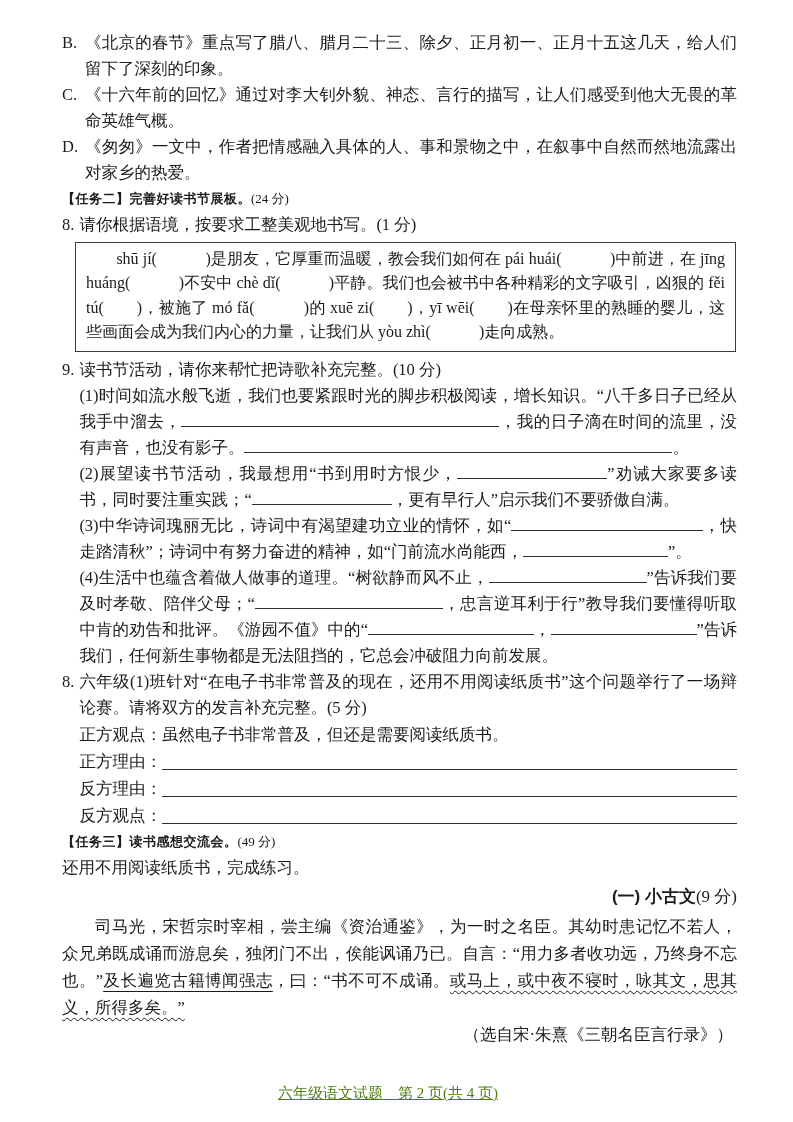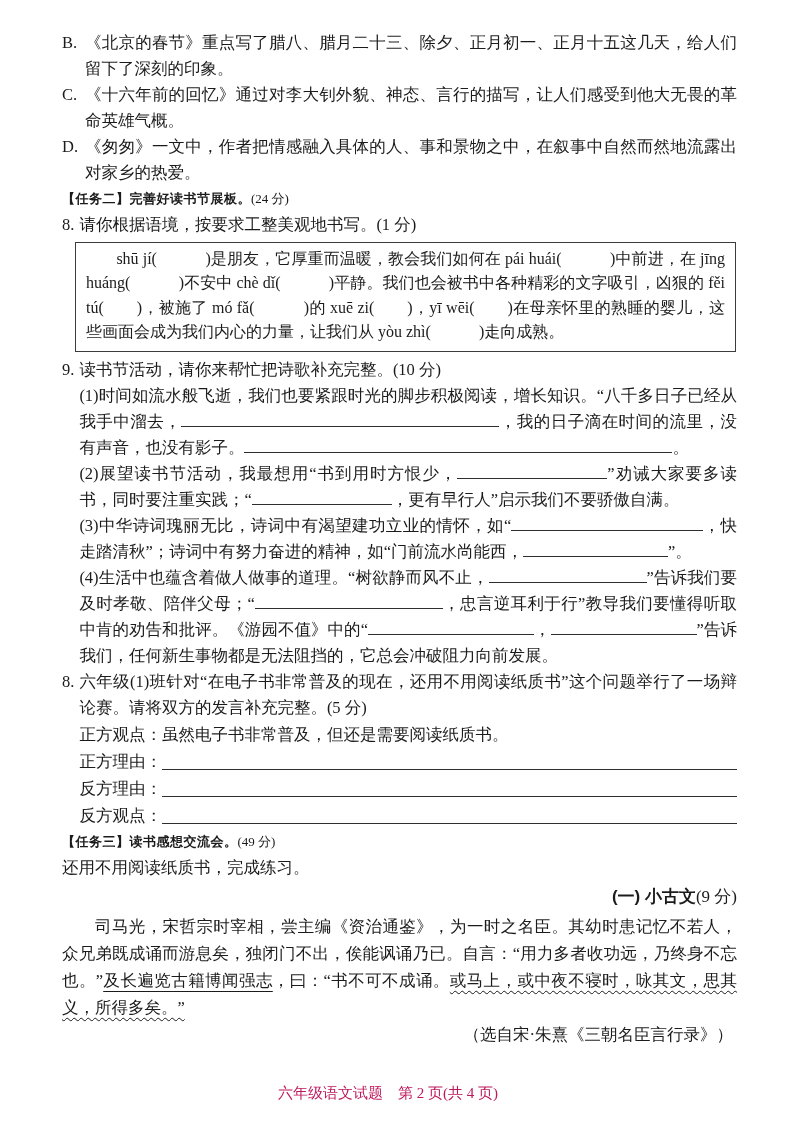--- a/index.html
+++ b/index.html
@@ -112,21 +112,22 @@
     border-radius: 50%;
     background: #222;
   }
   .attribution { text-align: right; padding-right: 4px; line-height: 27px; }
 
   .page-footer {
     position: absolute;
     left: 0; right: 17px; bottom: 16px;
     text-align: center;
     font-size: 15px;
-    color: #be185d;
+    color: #4d7c0f;
+    text-decoration: underline;
   }
 </style>
 </head>
 <body>
 
 <div class="page">
 
   <div>
     <div class="opt">
       <span class="opt-label">B.</span>

